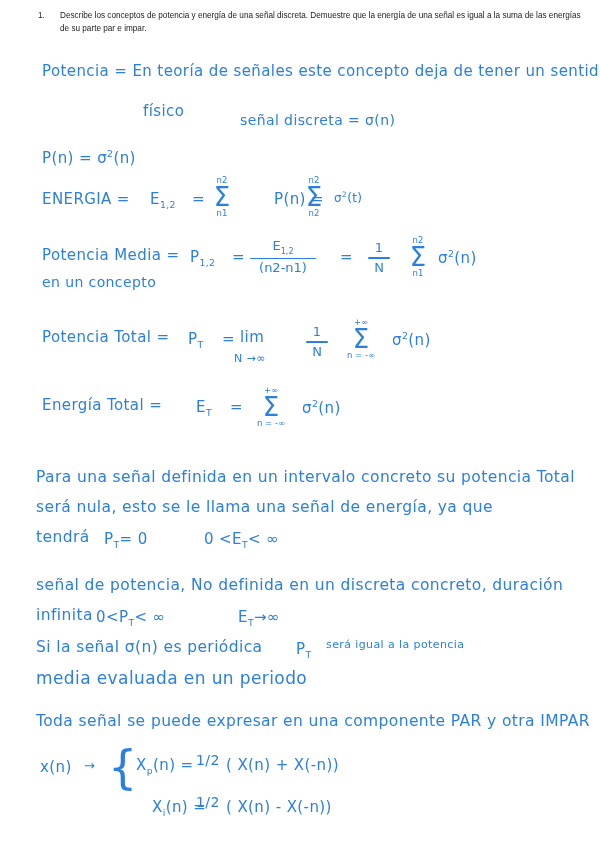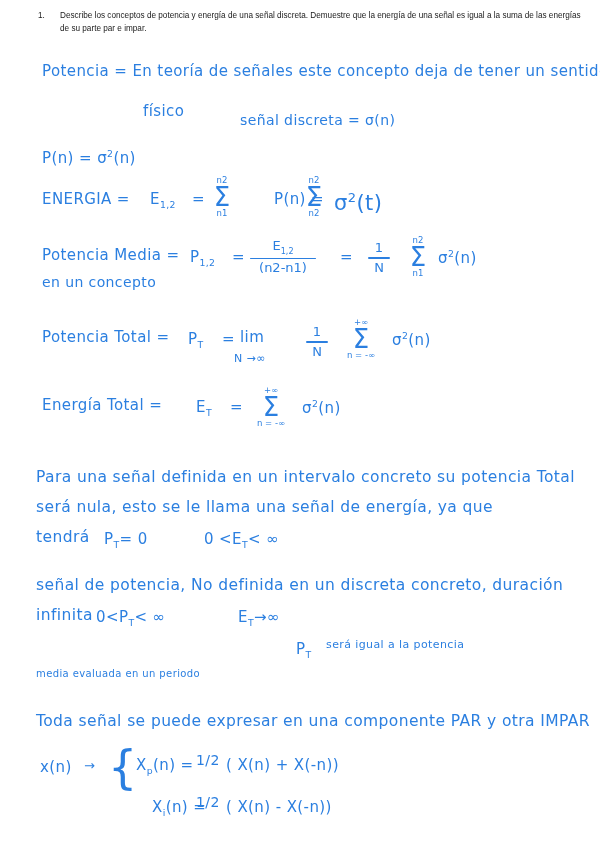--- a/index.html
+++ b/index.html
@@ -143,21 +143,21 @@
   </div>
 
   <div class="hw" style="left:244px; top:190px; font-size:15px;margin-left:30px;">P(n)  =</div>
 
   <div class="sum" style="left:300px; top:176px; width:28px;">
     <span class="top">n2</span>
     <span class="big">Σ</span>
     <span class="bot">n2</span>
   </div>
 
-  <div class="hw" style="left:334px; top:190px; font-size:21px;">
+  <div class="hw" style="left:334px; top:190px; font-size:12px;">
     <span>σ</span><span class="sup">2</span><span>(t)</span>
   </div>
 
   <div class="hw" style="left:42px; top:246px; font-size:15px;">Potencia  Media  =</div>
   <div class="hw" style="left:42px; top:274px; font-size:14px;">en  un  concepto</div>
 
   <div class="hw" style="left:190px; top:248px; font-size:15px;">
     <span>P</span><span class="sub">1,2</span>
   </div>
   <div class="hw" style="left:232px; top:248px; font-size:15px;">=</div>
@@ -238,25 +238,26 @@
 
   <div class="hw" style="left:36px; top:576px; font-size:15.5px;">señal   de   potencia,  No  definida  en  un  discreta  concreto,  duración</div>
   <div class="hw" style="left:36px; top:606px; font-size:15.5px;">infinita</div>
   <div class="hw" style="left:96px; top:608px; font-size:15px;">
     <span>0&lt;</span><span>P</span><span class="sub">T</span><span>&lt; ∞</span>
   </div>
   <div class="hw" style="left:238px; top:608px; font-size:15px;">
     <span>E</span><span class="sub">T</span><span>→∞</span>
   </div>
 
+  <div class="hw" style="left:36px; top:638px; font-size:15.5px;">Si  la  señal   σ(n)   es  periódica</div>
   <div class="hw" style="left:296px; top:640px; font-size:15px;">
     <span>P</span><span class="sub">T</span>
   </div>
   <div class="hw" style="left:326px; top:638px; font-size:11px;">será  igual  a  la  potencia</div>
-  <div class="hw" style="left:36px; top:668px; font-size:10px;">media  evaluada  en  un  periodo</div>
+  <div class="hw" style="left:36px; top:668px; font-size:17px;">media  evaluada  en  un  periodo</div>
 
   <div class="hw" style="left:36px; top:712px; font-size:15.5px;">Toda  señal  se  puede  expresar  en  una  componente  PAR  y  otra  IMPAR</div>
 
   <div class="hw" style="left:40px; top:758px; font-size:15px;">x(n)</div>
   <div class="arrow" style="left:84px; top:758px;">→</div>
 
   <div class="brace" style="left:108px; top:744px;">{</div>
 
   <div class="hw" style="left:136px; top:756px; font-size:15px;">
     <span>X</span><span class="sub">p</span><span>(n) =</span>

